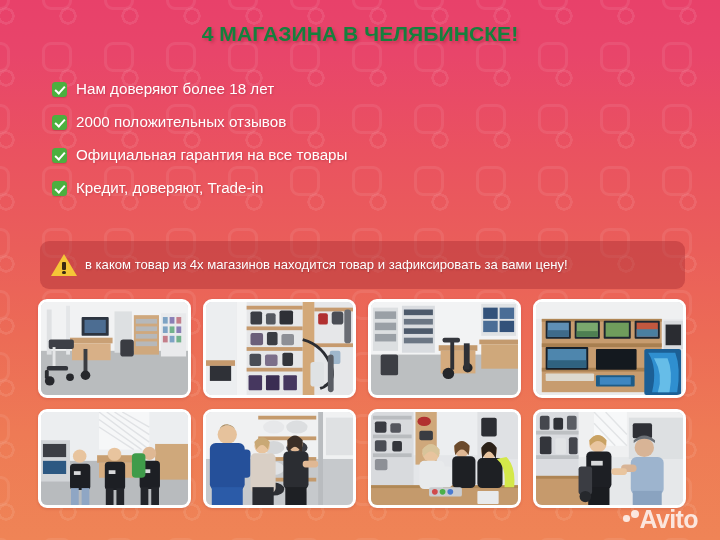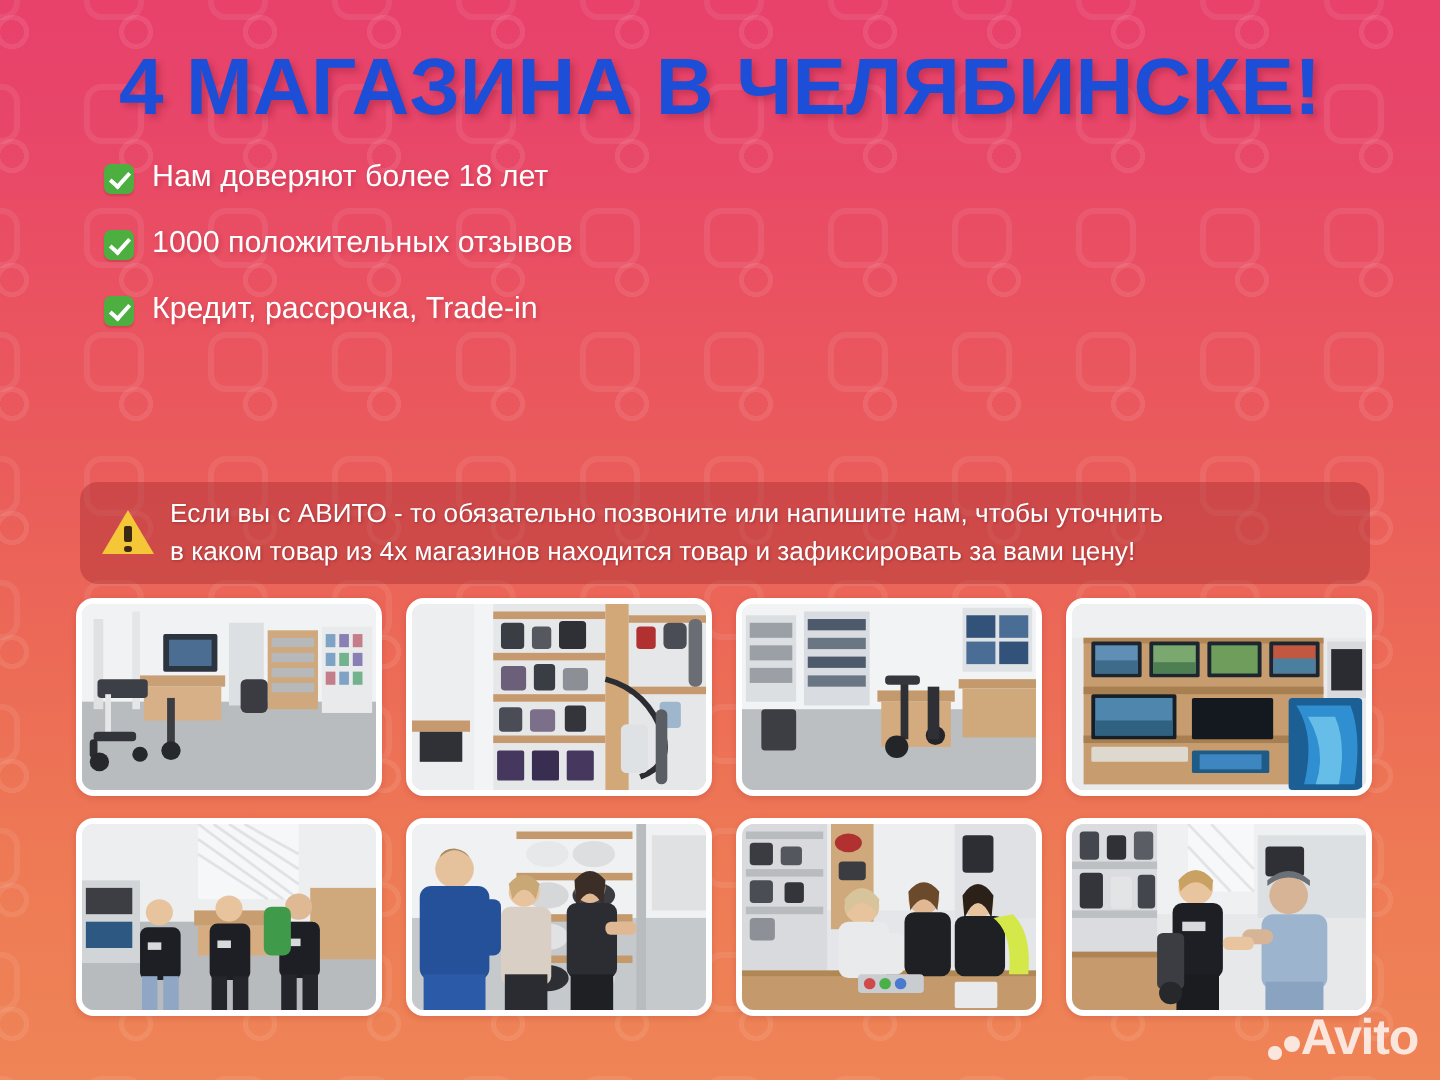--- a/index.html
+++ b/index.html
@@ -56,24 +56,24 @@
     z-index: 2;
   }
 
   
   .headline {
     position: absolute;
     left: 0;
     right: 0;
     top: 22px;
     text-align: center;
-    font-size: 40px;
+    font-size: 21px;
     font-weight: bold;
     letter-spacing: 0.1px;
-    color: #1d4ed8;
+    color: #15803d;
     text-shadow: 2px 2px 3px rgba(120, 20, 40, 0.30);
     white-space: nowrap;
   }
 
   
   .bullets {
     position: absolute;
     left: 52px;
     top: 74px;
     width: 620px;
@@ -191,24 +191,24 @@
     overflow: hidden;
     position: relative;
     background: #cfd4d8;
     box-shadow: 0 1px 3px rgba(120,30,40,0.18);
   }
   .photo svg { display: block; width: 100%; height: 100%; }
 
   
   .avito-watermark {
     position: absolute;
-    right: 11px;
+    right: 22px;
     bottom: 8px;
     display: flex;
-    align-items: flex-end;
+    align-items: flex-start;
     opacity: 0.80;
     z-index: 5;
   }
   .avito-dots {
     position: relative;
     width: 15px;
     height: 17px;
     margin-right: 1px;
   }
   .avito-dots .d1 {
@@ -363,39 +363,42 @@
   <div class="bullets">
 
 
     <div class="bullet">
       <span class="check-icon"></span>
       <span class="bullet-text">Нам доверяют более 18 лет</span>
     </div>
 
     <div class="bullet">
       <span class="check-icon"></span>
-      <span class="bullet-text">1000 положительных отзывов</span>
+      <span class="bullet-text">2000 положительных отзывов</span>
     </div>
-
 
     <div class="bullet">
       <span class="check-icon"></span>
-      <span class="bullet-text">Кредит, рассрочка, Trade-in</span>
+      <span class="bullet-text">Официальная гарантия на все товары</span>
+    </div>
+
+    <div class="bullet">
+      <span class="check-icon"></span>
+      <span class="bullet-text">Кредит, доверяют, Trade-in</span>
     </div>
 
   </div>
 
   <div class="notice">
     <span class="warning-icon">
       <span class="tri"></span>
       <span class="bang"></span>
       <span class="dot"></span>
     </span>
     <div>
-      <div class="notice-text">Если вы с АВИТО - то обязательно позвоните или напишите нам, чтобы уточнить</div>
       <div class="notice-text">в каком товар из 4х магазинов находится товар и зафиксировать за вами цену!</div>
     </div>
   </div>
 
   <div class="photo-grid">
 
     <div class="photo-row">
 
       <div class="photo">
         <svg viewBox="0 0 152 99" preserveAspectRatio="none">

